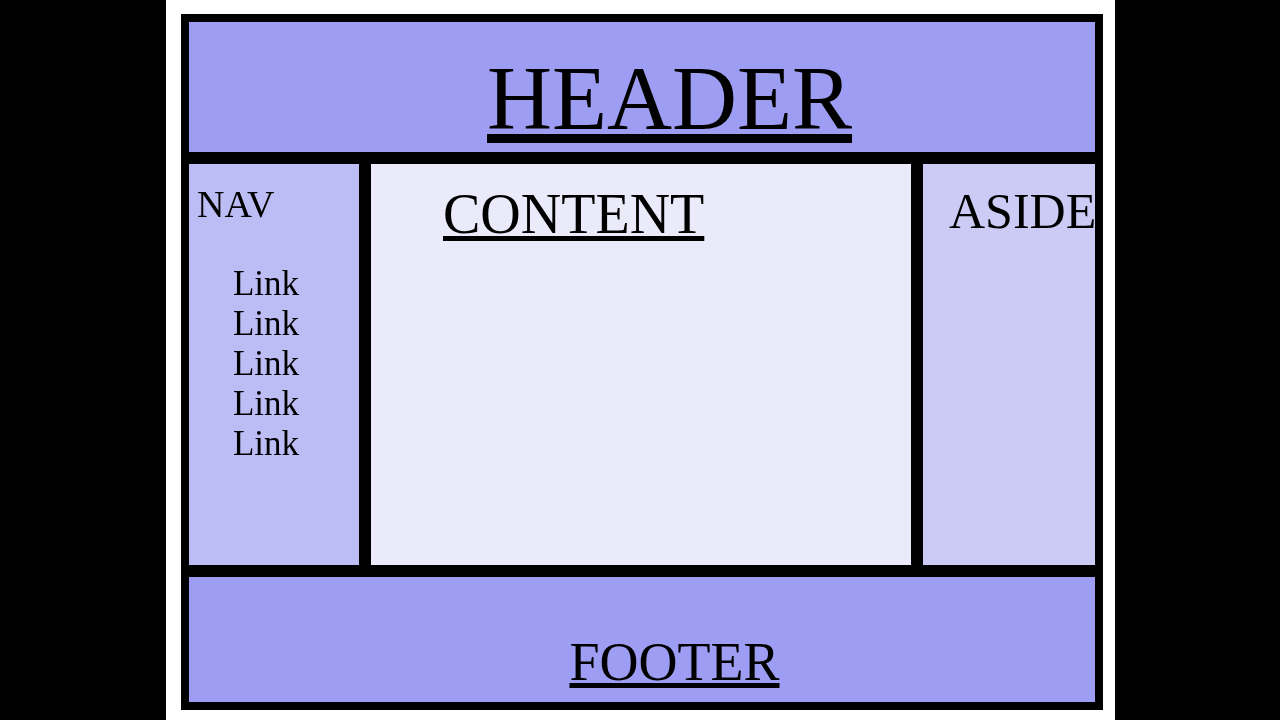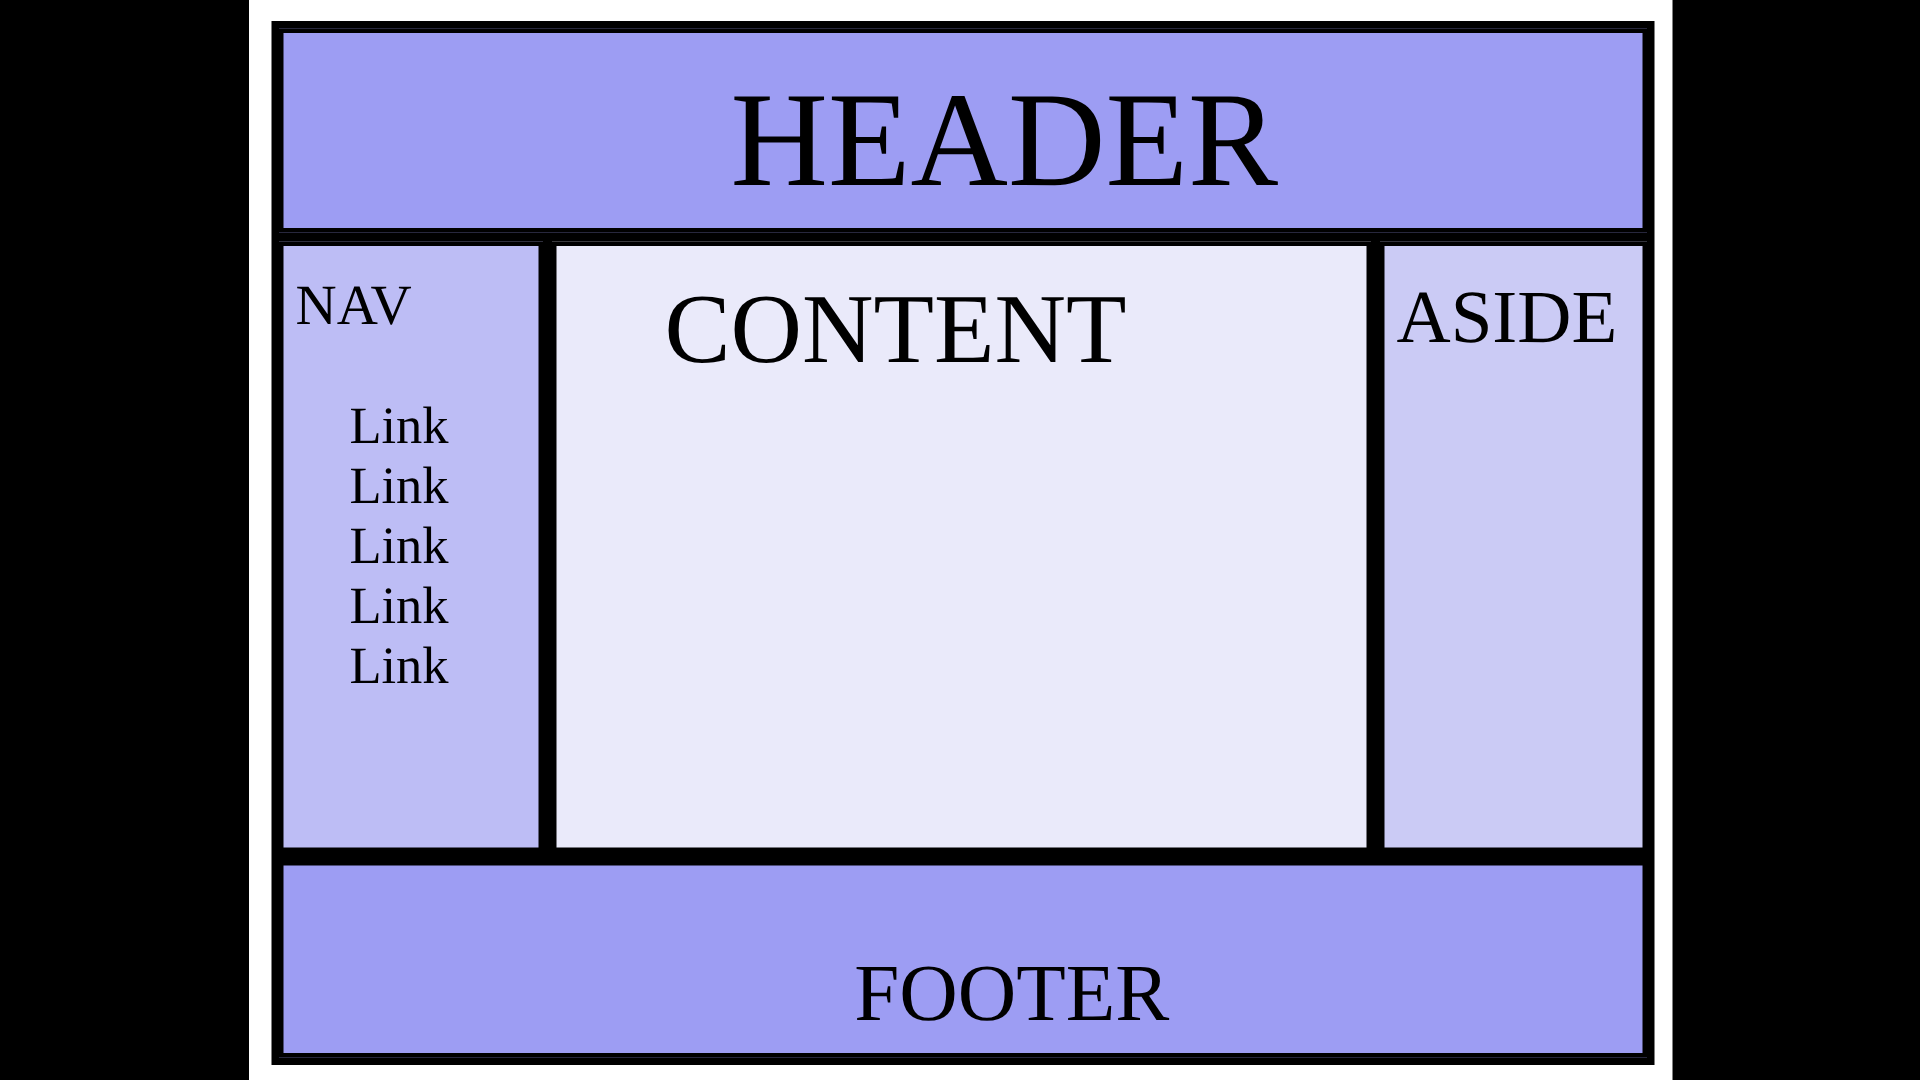--- a/index.html
+++ b/index.html
@@ -49,23 +49,24 @@
     font-weight: normal;
     line-height: 1.1;
     white-space: nowrap;
   }
   
   .header-sec {
     grid-column: 1 / 4;
     grid-row: 1;
     background: var(--header-bg, #9d9df3);
     display: flex;
-    align-items: flex-start;
+    align-items: center;
     justify-content: center;
     padding: 22px 0 0 55px;
+    text-decoration: underline;
   }
   .header-title { font-size: 90px; }
   
   .nav-sec {
     grid-column: 1;
     grid-row: 2;
     background: var(--nav-bg, #bdbdf5);
     padding-top: 20px;
   }
   .nav-title {
@@ -86,38 +87,39 @@
     cursor: pointer;
     text-align: right;
   }
   
   .content-sec {
     grid-column: 2;
     grid-row: 2;
     background: var(--content-bg, #eaeafa);
     padding: 20px 0 0 72px;
   }
-  .content-title { font-size: 66px; }
+  .content-title { font-size: 56px; text-decoration: underline; }
   
   .aside-sec {
     grid-column: 3;
     grid-row: 2;
     background: var(--aside-bg, #cbcbf5);
     padding: 20px 0 0 8px;
   }
-  .aside-title { font-size: 50px; }
+  .aside-title { font-size: 50px; margin-left: 18px; }
   
   .footer-sec {
     grid-column: 1 / 4;
     grid-row: 3;
     background: var(--footer-bg, #9d9df3);
     display: flex;
     align-items: flex-end;
     justify-content: center;
     padding: 0 0 10px 65px;
+    text-decoration: underline;
   }
   .footer-title { font-size: 54px; }
 </style>
 </head>
 <body>
 
 <div class="screen">
   <div class="page">
     <div class="frame">
 

